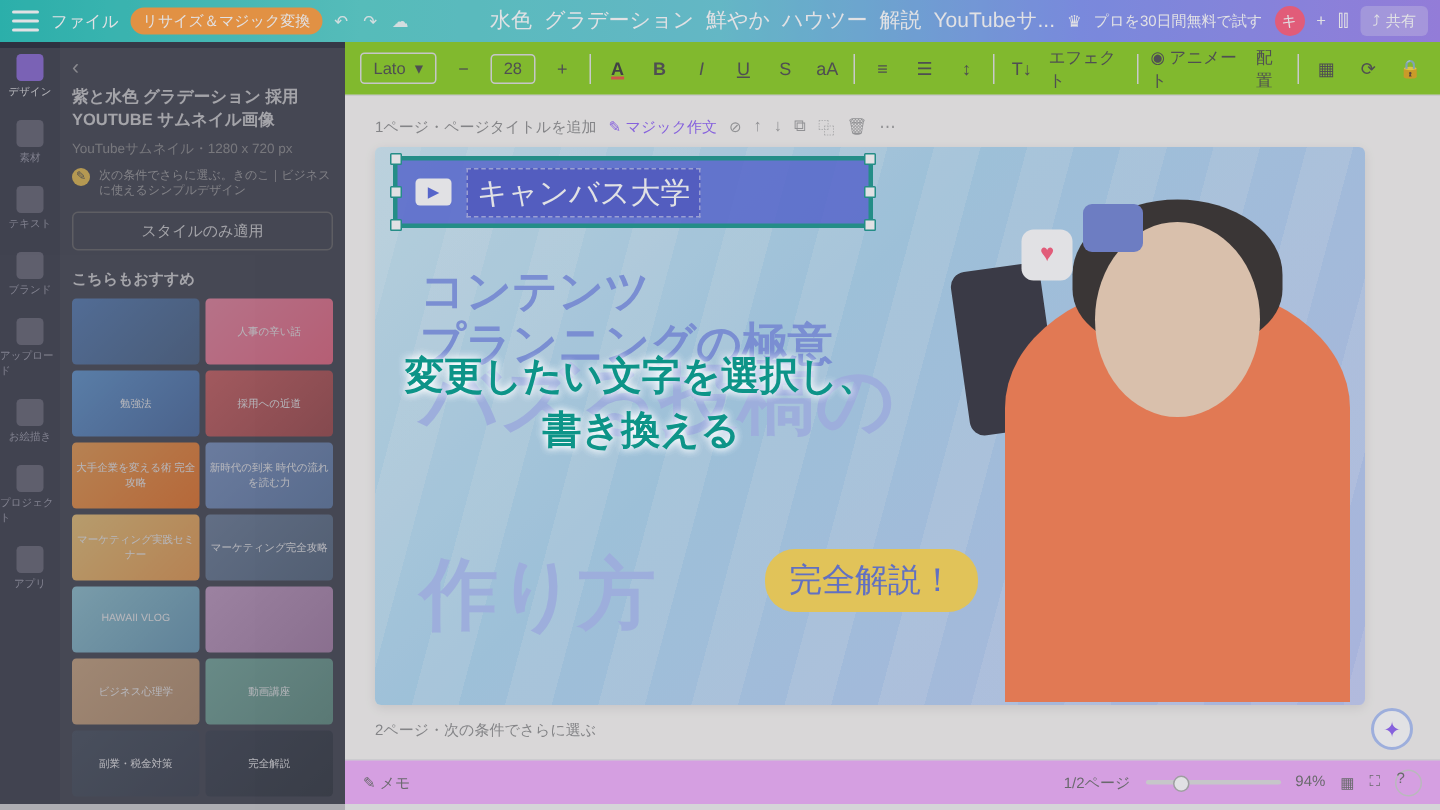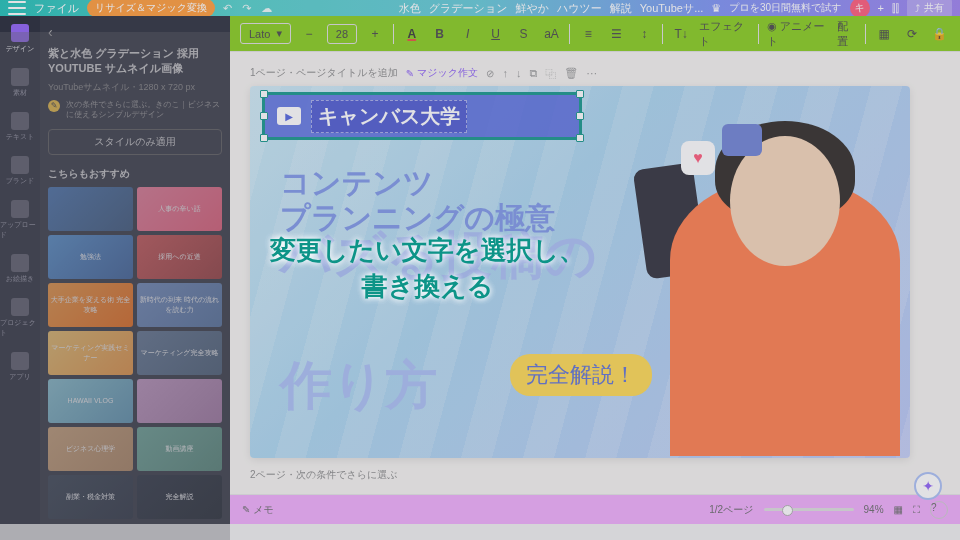--- a/index.html
+++ b/index.html
@@ -1,23 +1,23 @@
 <!DOCTYPE html>
 <html><head>
 <meta charset="utf-8">
 <style>
 *{margin:0;padding:0;box-sizing:border-box;font-family:sans-serif}
 body{width:960px;height:540px;overflow:hidden;position:relative;background:#f0f0f0}
-.topbar{height:16px;background:linear-gradient(90deg,#17bfb5,#4dd0c9,#5fc9d8,#7a8ff5,#9b7ef0);display:flex;align-items:center;padding:0 8px;color:#fff;font-size:11px;gap:8px}
+.topbar{height:28px;background:linear-gradient(90deg,#17bfb5,#4dd0c9,#5fc9d8,#7a8ff5,#9b7ef0);display:flex;align-items:center;padding:0 8px;color:#fff;font-size:11px;gap:8px}
 .topbar .menu-icon{width:18px;height:14px;display:flex;flex-direction:column;justify-content:space-between}
 .topbar .menu-icon span{height:2px;background:#fff;border-radius:1px}
 .topbar .pill{background:#ff9933;padding:2px 8px;border-radius:10px;font-size:10px}
 .topbar .icons{display:flex;gap:10px;opacity:.9}
 .topbar .spacer{flex:1}
-.topbar .tags{display:flex;gap:8px;font-size:11px}
+.topbar .tags{display:flex;gap:8px;font-size:14px}
 .topbar .trial{font-size:10px}
 .topbar .avatar{width:20px;height:20px;border-radius:50%;background:#ff5577;display:flex;align-items:center;justify-content:center;font-size:10px}
 .topbar .share{background:rgba(255,255,255,.25);padding:3px 8px;border-radius:4px;font-size:10px;display:flex;align-items:center;gap:4px}
 .main{display:flex;height:508px}
 .rail{width:40px;background:#1a1e2e;display:flex;flex-direction:column;align-items:center;padding-top:8px;gap:14px;color:#aab}
 .rail-item{display:flex;flex-direction:column;align-items:center;gap:2px;font-size:7px;color:#99a}
 .rail-item .ic{width:18px;height:18px;background:#556;border-radius:3px}
 .rail-item.active{color:#fff}
 .rail-item.active .ic{background:#8b5cf6}
 .sidebar{width:190px;background:#252836;color:#ddd;padding:8px;overflow:hidden;font-size:10px}
@@ -54,21 +54,21 @@
 .page-label{font-size:10px;color:#888;margin-bottom:6px;display:flex;align-items:center;gap:8px}
 .page-label .magic{color:#8b5cf6;display:flex;align-items:center;gap:3px}
 .page-tools{float:right;display:flex;gap:8px;color:#999;font-size:11px}
 .canvas{width:660px;height:372px;background:linear-gradient(135deg,#c8e8f5 0%,#a8d5f0 40%,#b8c5f5 100%);border-radius:4px;position:relative;overflow:hidden;box-shadow:0 2px 8px rgba(0,0,0,.1)}
 .canvas .stripes{position:absolute;inset:0;background:repeating-linear-gradient(105deg,rgba(255,255,255,.15) 0 30px,transparent 30px 60px)}
 .sel-box{position:absolute;top:6px;left:12px;width:320px;height:48px;border:3px solid #0d9488;background:rgba(78,97,222,.85);display:flex;align-items:center;padding:0 12px;gap:10px}
 .sel-box .handle{position:absolute;width:8px;height:8px;background:#fff;border:1px solid #0d9488;border-radius:1px}
 .sel-box .h-tl{top:-5px;left:-5px}.sel-box .h-tr{top:-5px;right:-5px}.sel-box .h-bl{bottom:-5px;left:-5px}.sel-box .h-br{bottom:-5px;right:-5px}
 .sel-box .h-ml{top:50%;left:-5px;transform:translateY(-50%)}.sel-box .h-mr{top:50%;right:-5px;transform:translateY(-50%)}
 .sel-box .play{width:24px;height:18px;background:#fff;border-radius:3px;display:flex;align-items:center;justify-content:center;color:#4e61de;font-size:10px}
-.sel-box .txt{background:#4957d0;color:#fff;font-size:20px;font-weight:700;padding:2px 6px;border:1px dashed rgba(255,255,255,.5)}
+.sel-box .txt{background:#4957d0;color:#fff;font-size:20px;font-weight:400;padding:2px 6px;border:1px dashed rgba(255,255,255,.5)}
 .big-text{position:absolute;left:30px;color:#7b95e8;font-weight:800;line-height:1.15}
 .bt1{top:80px;font-size:30px}
 .bt2{top:140px;font-size:52px;color:#a8bef5}
 .bt3{top:270px;font-size:52px;color:#a8bef5}
 .badge{position:absolute;top:268px;left:260px;background:#ffd94d;color:#5b6fd4;padding:6px 16px;border-radius:20px;font-size:22px;font-weight:400}
 .person{position:absolute;right:0;top:30px;width:280px;height:340px}
 .person .body{position:absolute;bottom:0;right:10px;width:230px;height:280px;background:#ff7a47;border-radius:50% 50% 0 0/30% 30% 0 0}
 .person .head{position:absolute;top:20px;right:70px;width:110px;height:130px;background:#f5d5b8;border-radius:50%}
 .person .hair{position:absolute;top:5px;right:55px;width:140px;height:100px;background:#2a2520;border-radius:50% 50% 40% 40%}
 .phone{position:absolute;top:50px;right:210px;width:60px;height:110px;background:#2a2a35;border-radius:10px;transform:rotate(-8deg)}

